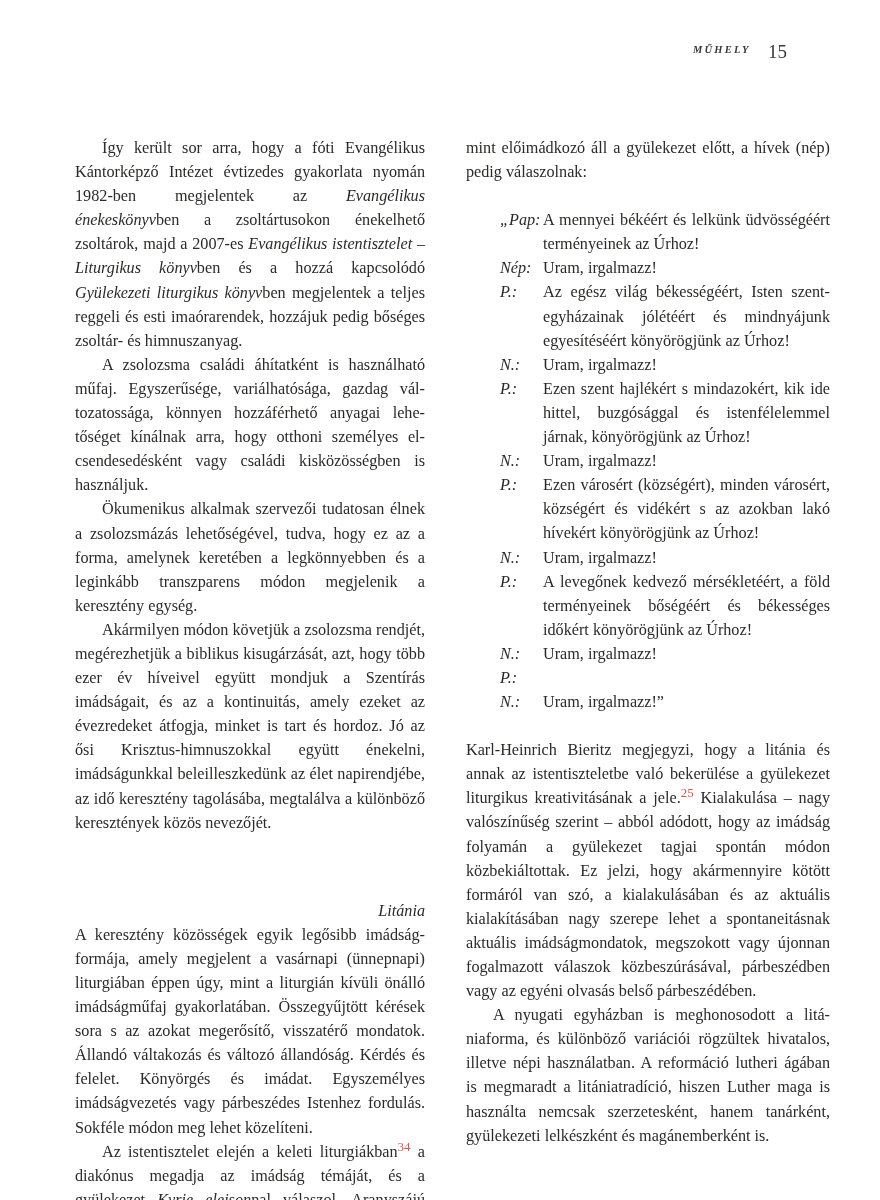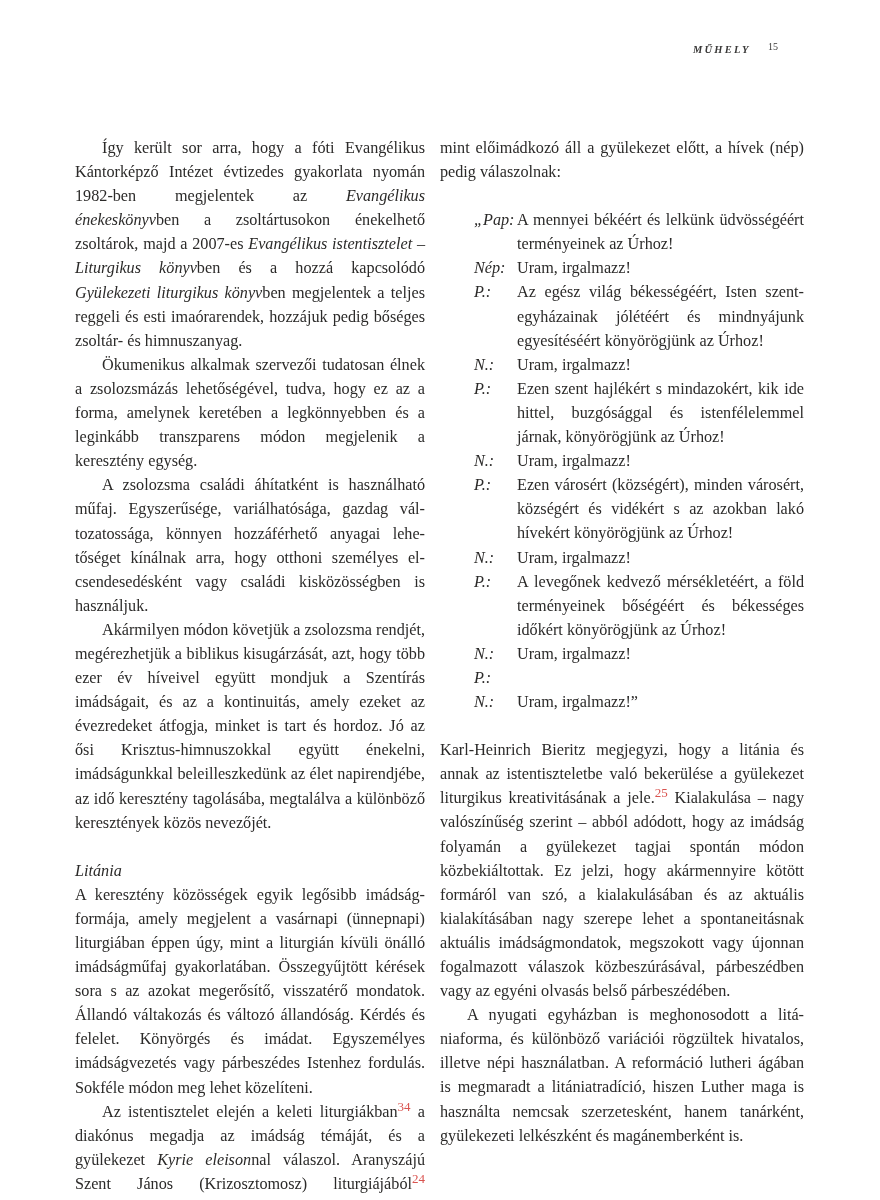--- a/index.html
+++ b/index.html
@@ -1,48 +1,48 @@
 <!DOCTYPE html>
 <html><head>
 <meta charset="utf-8">
 <style>
   html, body { margin: 0; padding: 0; background: #ffffff; }
   body { width: 880px; height: 1200px; position: relative; overflow: hidden;
          font-family: "Liberation Serif", "DejaVu Serif", serif; color: #2b2a29; }
   .header { position: absolute; top: 44px; left: 0; width: 880px; height: 20px; }
   .section-label { position: absolute; left: 693px; top: 0; font-size: 10.5px; font-style: italic;
                    letter-spacing: 2.2px; font-weight: bold; color: #3a3938; }
-  .page-number { position: absolute; left: 768px; top: -3px; font-size: 10px; color: #3a3938; }
+  .page-number { position: absolute; left: 768px; top: -3px; font-size: 19px; color: #3a3938; }
   .col { position: absolute; top: 136px; width: 350px; font-size: 16.2px; line-height: 24.1px;
          text-align: justify; hyphens: manual; }
   .col-left { left: 75px; }
-  .col-right { left: 440px; width: 364px; }
+  .col-right { left: 466px; width: 364px; }
   p { margin: 0; }
   p.indent { text-indent: 27px; }
   .gap { height: 24px; }
-  .subheading { font-style: italic; text-align: left; }
+  .subheading { font-style: italic; text-align: right; margin-top: 40px; }
   sup.fn { color: #d9534f; font-size: 13px; vertical-align: 6px; line-height: 0; }
   .litany { margin: 0; }
   .litany-row { display: flex; }
   .litany-speaker { width: 43px; flex: none; font-style: italic; margin-left: 34px; }
   .litany-text { flex: 1; text-align: justify; }
   em { font-style: italic; }
 </style>
 </head>
 <body>
 
 <div class="header">
   <span class="section-label">MŰHELY</span>
   <span class="page-number">15</span>
 </div>
 
 <div class="col col-left">
   <p class="indent"><span>Így került sor arra, hogy a fóti Evangélikus Kántorképző Intézet évtizedes gyakorlata nyomán 1982-ben megjelentek az </span><em>Evangélikus énekeskönyv</em><span>ben a zsoltártusokon énekelhető zsoltárok, majd a 2007-es </span><em>Evangélikus istentisztelet – Liturgikus könyv</em><span>ben és a hozzá kapcsolódó </span><em>Gyülekezeti liturgikus könyv</em><span>ben megjelentek a teljes reggeli és esti imaórarendek, hozzájuk pedig bőséges zsoltár- és himnuszanyag.</span></p>
+  <p class="indent">A zsolozsma családi áhítatként is használható műfaj. Egyszerűsége, variálhatósága, gazdag vál­tozatossága, könnyen hozzáférhető anyagai lehe­tőséget kínálnak arra, hogy otthoni személyes el­csendesedésként vagy családi kisközösségben is használjuk.</p>
   <p class="indent">Ökumenikus alkalmak szervezői tudatosan él­nek a zsolozsmázás lehetőségével, tudva, hogy ez az a forma, amelynek keretében a legkönnyebben és a leginkább transzparens módon megjelenik a keresztény egység.</p>
-  <p class="indent">A zsolozsma családi áhítatként is használható műfaj. Egyszerűsége, variálhatósága, gazdag vál­tozatossága, könnyen hozzáférhető anyagai lehe­tőséget kínálnak arra, hogy otthoni személyes el­csendesedésként vagy családi kisközösségben is használjuk.</p>
   <p class="indent">Akármilyen módon követjük a zsolozsma rendjét, megérezhetjük a biblikus kisugárzását, azt, hogy több ezer év híveivel együtt mondjuk a Szentírás imádságait, és az a kontinuitás, amely ezeket az évezredeket átfogja, minket is tart és hordoz. Jó az ősi Krisztus-himnuszokkal együtt énekelni, imádságunkkal beleilleszkedünk az élet napirendjébe, az idő keresztény tagolásába, megtalálva a különböző keresztények közös nevezőjét.</p>
   <div class="gap"></div>
   <p class="subheading">Litánia</p>
   <p>A keresztény közösségek egyik legősibb imádság­formája, amely megjelent a vasárnapi (ünnepnapi) liturgiában éppen úgy, mint a liturgián kívüli önálló imádságműfaj gyakorlatában. Összegyűjtött kérések sora s az azokat megerősítő, visszatérő mondatok. Állandó váltakozás és változó állandóság. Kérdés és felelet. Könyörgés és imádat. Egyszemélyes imádságvezetés vagy párbeszédes Istenhez fordulás. Sokféle módon meg lehet közelíteni.</p>
   <p class="indent"><span>Az istentisztelet elején a keleti liturgiákban</span><sup class="fn">34</sup><span> a diakónus megadja az imádság témáját, és a gyülekezet </span><em>Kyrie eleison</em><span>nal válaszol. Aranyszájú Szent János (Krizosztomosz) liturgiájából</span><sup class="fn">24</sup><span> illusztráljuk a litánia lényegét. A pap vagy a diakónus</span></p>
 </div>
 
 <div class="col col-right">
   <p>mint előimádkozó áll a gyülekezet előtt, a hívek (nép) pedig válaszolnak:</p>
   <div class="gap"></div>

